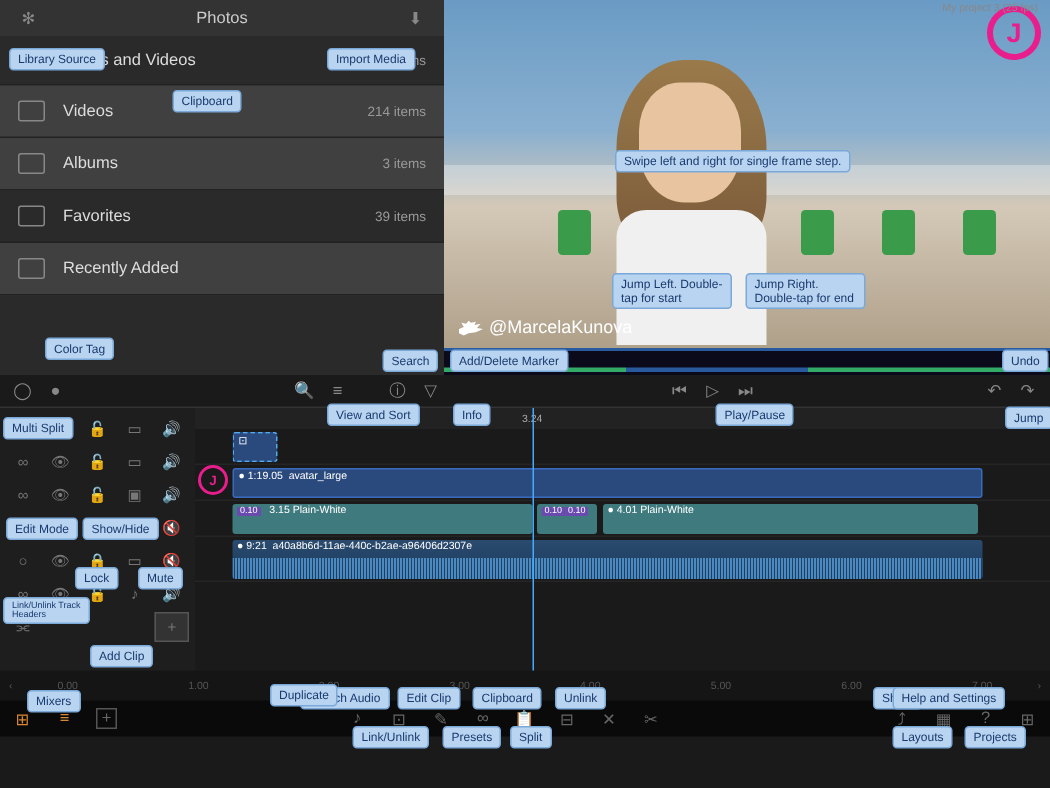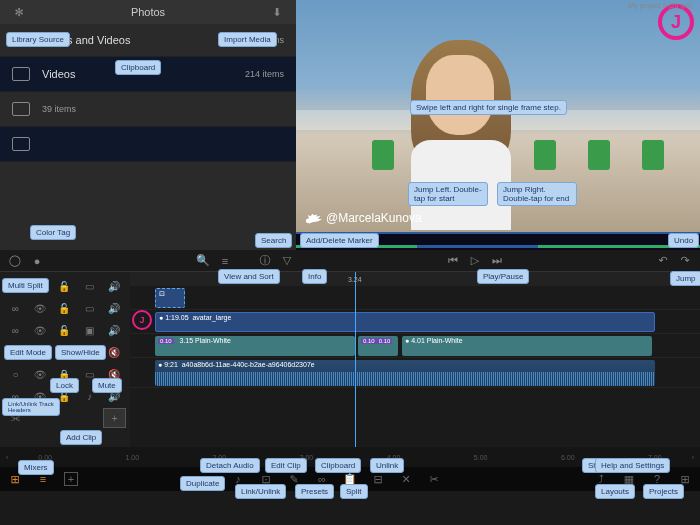--- a/index.html
+++ b/index.html
@@ -1,21 +1,21 @@
 <!DOCTYPE html>
 <html><head>
 <meta charset="utf-8">
 <style>
 *{margin:0;padding:0;box-sizing:border-box;font-family:-apple-system,sans-serif}
 body{width:700px;height:525px;background:#1a1a1a;color:#ccc;font-size:9px;overflow:hidden;position:relative}
 .top{display:flex;height:250px}
 .sidebar{width:296px;background:#2a2a2a;display:flex;flex-direction:column}
 .sb-hdr{display:flex;justify-content:space-between;align-items:center;padding:5px 12px;background:#333;font-size:11px}
 .sb-row{display:flex;align-items:center;padding:10px 12px;border-bottom:1px solid #222;background:#2a2a2a}
-.sb-row.dark{background:#0f172a}
+.sb-row.dark{background:#404040}
 .sb-row .ico{width:18px;height:14px;border:1px solid #888;border-radius:2px;margin-right:12px}
 .sb-row .lbl{flex:1;font-size:11px;color:#ddd}
 .sb-row .cnt{font-size:9px;color:#999}
 .preview{flex:1;position:relative;background:linear-gradient(#6a9bc4 0%,#8ab0d0 35%,#d4c9b8 55%,#a89880 100%)}
 .logo-j{position:absolute;top:4px;right:6px;width:36px;height:36px;border:4px solid #e91e8c;border-radius:50%;color:#e91e8c;display:flex;align-items:center;justify-content:center;font-size:18px;font-weight:bold}
 .handle{position:absolute;bottom:25px;left:10px;color:#fff;font-size:12px;display:flex;align-items:center;gap:4px}
 .bird{width:16px;height:14px;background:#fff;clip-path:polygon(0 60%,20% 50%,10% 30%,30% 35%,40% 20%,50% 30%,70% 25%,65% 40%,90% 35%,75% 55%,100% 60%,70% 75%,40% 80%,20% 90%,0 80%)}
 .scrubber{position:absolute;bottom:0;left:0;right:0;height:18px;background:#0a0a1a;border-top:2px solid #2a5a9e}
 .scrubber::before{content:"";position:absolute;bottom:2px;left:0;right:0;height:3px;background:linear-gradient(90deg,#3a6 0%,#3a6 30%,#2a5a9e 30%,#2a5a9e 60%,#3a6 60%)}
 .toolbar{display:flex;height:22px;background:#1a1a1a;align-items:center;border-bottom:1px solid #333}
@@ -65,26 +65,33 @@
     <div class="sb-row">
       <span style="color:#888;margin-right:8px">‹</span>
       <span class="lbl">All Photos and Videos</span>
       <span class="cnt">4752 items</span>
     </div>
     <div class="sb-row dark">
       <span class="ico"></span>
       <span class="lbl">Videos</span>
       <span class="cnt">214 items</span>
     </div>
+    <div class="sb-row dark">
+      <span class="ico"></span>
+      <span class="lbl">Albums</span>
+      <span class="cnt">3 items</span>
+    </div>
     <div class="sb-row">
       <span class="ico"></span>
+      <span class="lbl">Favorites</span>
       <span class="cnt">39 items</span>
     </div>
     <div class="sb-row dark">
       <span class="ico"></span>
+      <span class="lbl">Recently Added</span>
     </div>
   </div>
   <div class="preview">
     <div class="pr-railings"></div>
     <div class="pr-chairs">
         <div class="chair"></div>
         <div class="chair"></div>
         <div class="chair"></div>
         <div class="chair"></div>
         <div class="chair"></div>
@@ -249,18 +256,18 @@
 <div class="tip" style="top:378px;left:92px">Mute</div>
 <div class="tip ml" style="top:398px;left:2px;width:58px;font-size:6px">Link/Unlink Track Headers</div>
 <div class="tip" style="top:430px;left:60px">Add Clip</div>
 <div class="tip" style="top:460px;left:18px">Mixers</div>
 <div class="tip" style="top:458px;left:200px">Detach Audio</div>
 <div class="tip" style="top:458px;left:265px">Edit Clip</div>
 <div class="tip" style="top:458px;left:315px">Clipboard</div>
 <div class="tip" style="top:458px;left:370px">Unlink</div>
 <div class="tip" style="top:458px;left:582px">Share</div>
 <div class="tip" style="top:458px;left:595px">Help and Settings</div>
-<div class="tip" style="top:476px;left:180px">Duplicate</div>
+<div class="tip" style="top:456px;left:180px">Duplicate</div>
 <div class="tip" style="top:484px;left:235px">Link/Unlink</div>
 <div class="tip" style="top:484px;left:295px">Presets</div>
 <div class="tip" style="top:484px;left:340px">Split</div>
 <div class="tip" style="top:484px;left:595px">Layouts</div>
 <div class="tip" style="top:484px;left:643px">Projects</div>
 
 </body></html>

